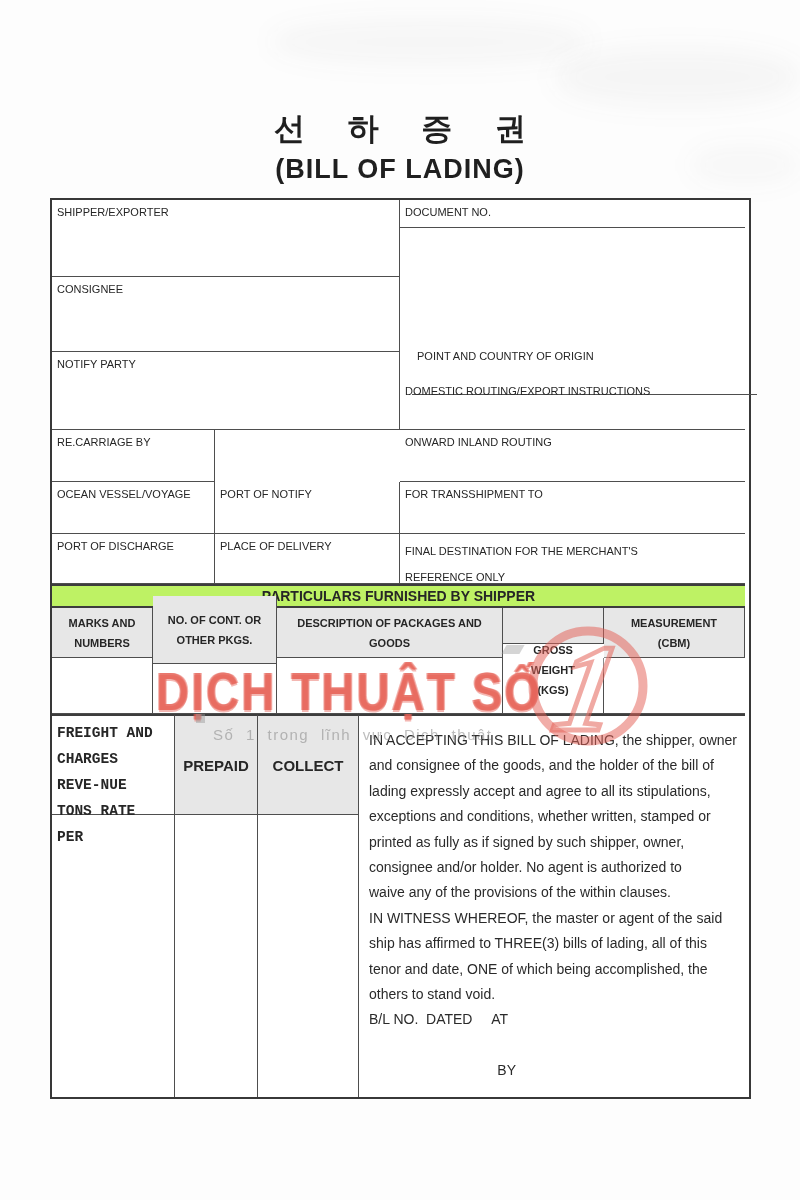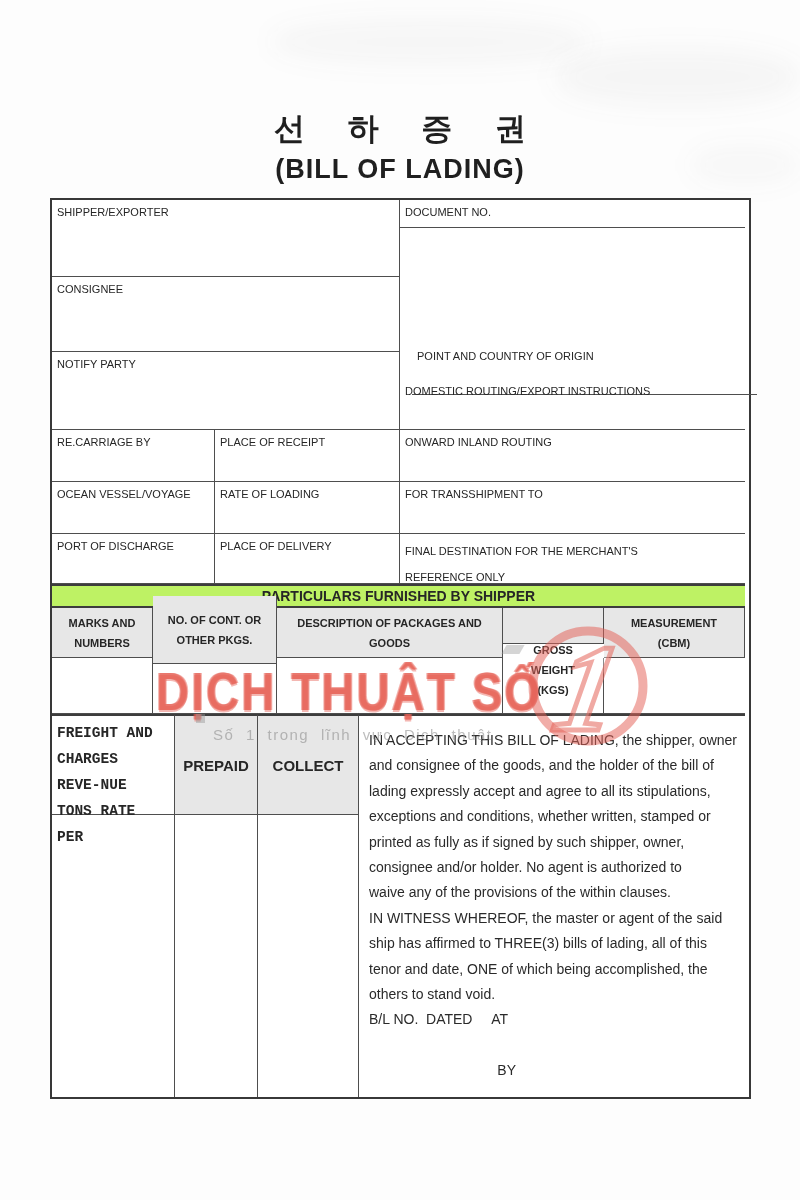--- a/index.html
+++ b/index.html
@@ -87,23 +87,22 @@
 <div class="title-ko">선 하 증 권</div>
 <div class="title-en">(BILL OF LADING)</div>
 
 <div class="bol-table">
 
   <div class="cell" style="left:0;top:0;width:348px;height:77px;">SHIPPER/EXPORTER</div>
   <div class="cell" style="left:0;top:152px;width:348px;height:78px;">NOTIFY PARTY</div>
   <div class="cell" style="left:0;top:77px;width:348px;height:75px;">CONSIGNEE</div>
 
   <div class="cell" style="left:0;top:230px;width:163px;height:52px;">RE.CARRIAGE BY</div>
-  <div class="cell" style="left:163px;top:230px;width:185px;height:52px;">PLACE OF RECEIPT</div>
   <div class="cell nowrap" style="left:0;top:282px;width:163px;height:52px;padding-right:0;">OCEAN  VESSEL/VOYAGE</div>
-  <div class="cell" style="left:163px;top:282px;width:185px;height:52px;">RATE OF LOADING</div>
+  <div class="cell" style="left:163px;top:282px;width:185px;height:52px;">PORT OF NOTIFY</div>
   <div class="cell" style="left:0;top:334px;width:163px;height:50px;">PORT OF DISCHARGE</div>
   <div class="cell" style="left:163px;top:334px;width:185px;height:50px;">PLACE OF DELIVERY</div>
 
   <div class="cell noright" style="left:348px;top:0;width:345px;height:28px;">DOCUMENT NO.</div>
   <div class="cell noright" style="left:348px;top:144px;width:345px;height:51px;margin-left:12px;">POINT AND COUNTRY OF ORIGIN</div>
   <div class="cell noright" style="left:348px;top:230px;width:345px;height:52px;">ONWARD INLAND ROUTING</div>
   <div class="cell noright" style="left:348px;top:179px;width:345px;height:51px;">DOMESTIC ROUTING/EXPORT INSTRUCTIONS</div>
   <div class="cell noright" style="left:348px;top:282px;width:345px;height:52px;">FOR TRANSSHIPMENT TO</div>
   <div class="cell noright" style="left:348px;top:334px;width:345px;height:50px;padding-right:48px;line-height:26px;">FINAL DESTINATION FOR THE MERCHANT'S REFERENCE ONLY</div>
 

